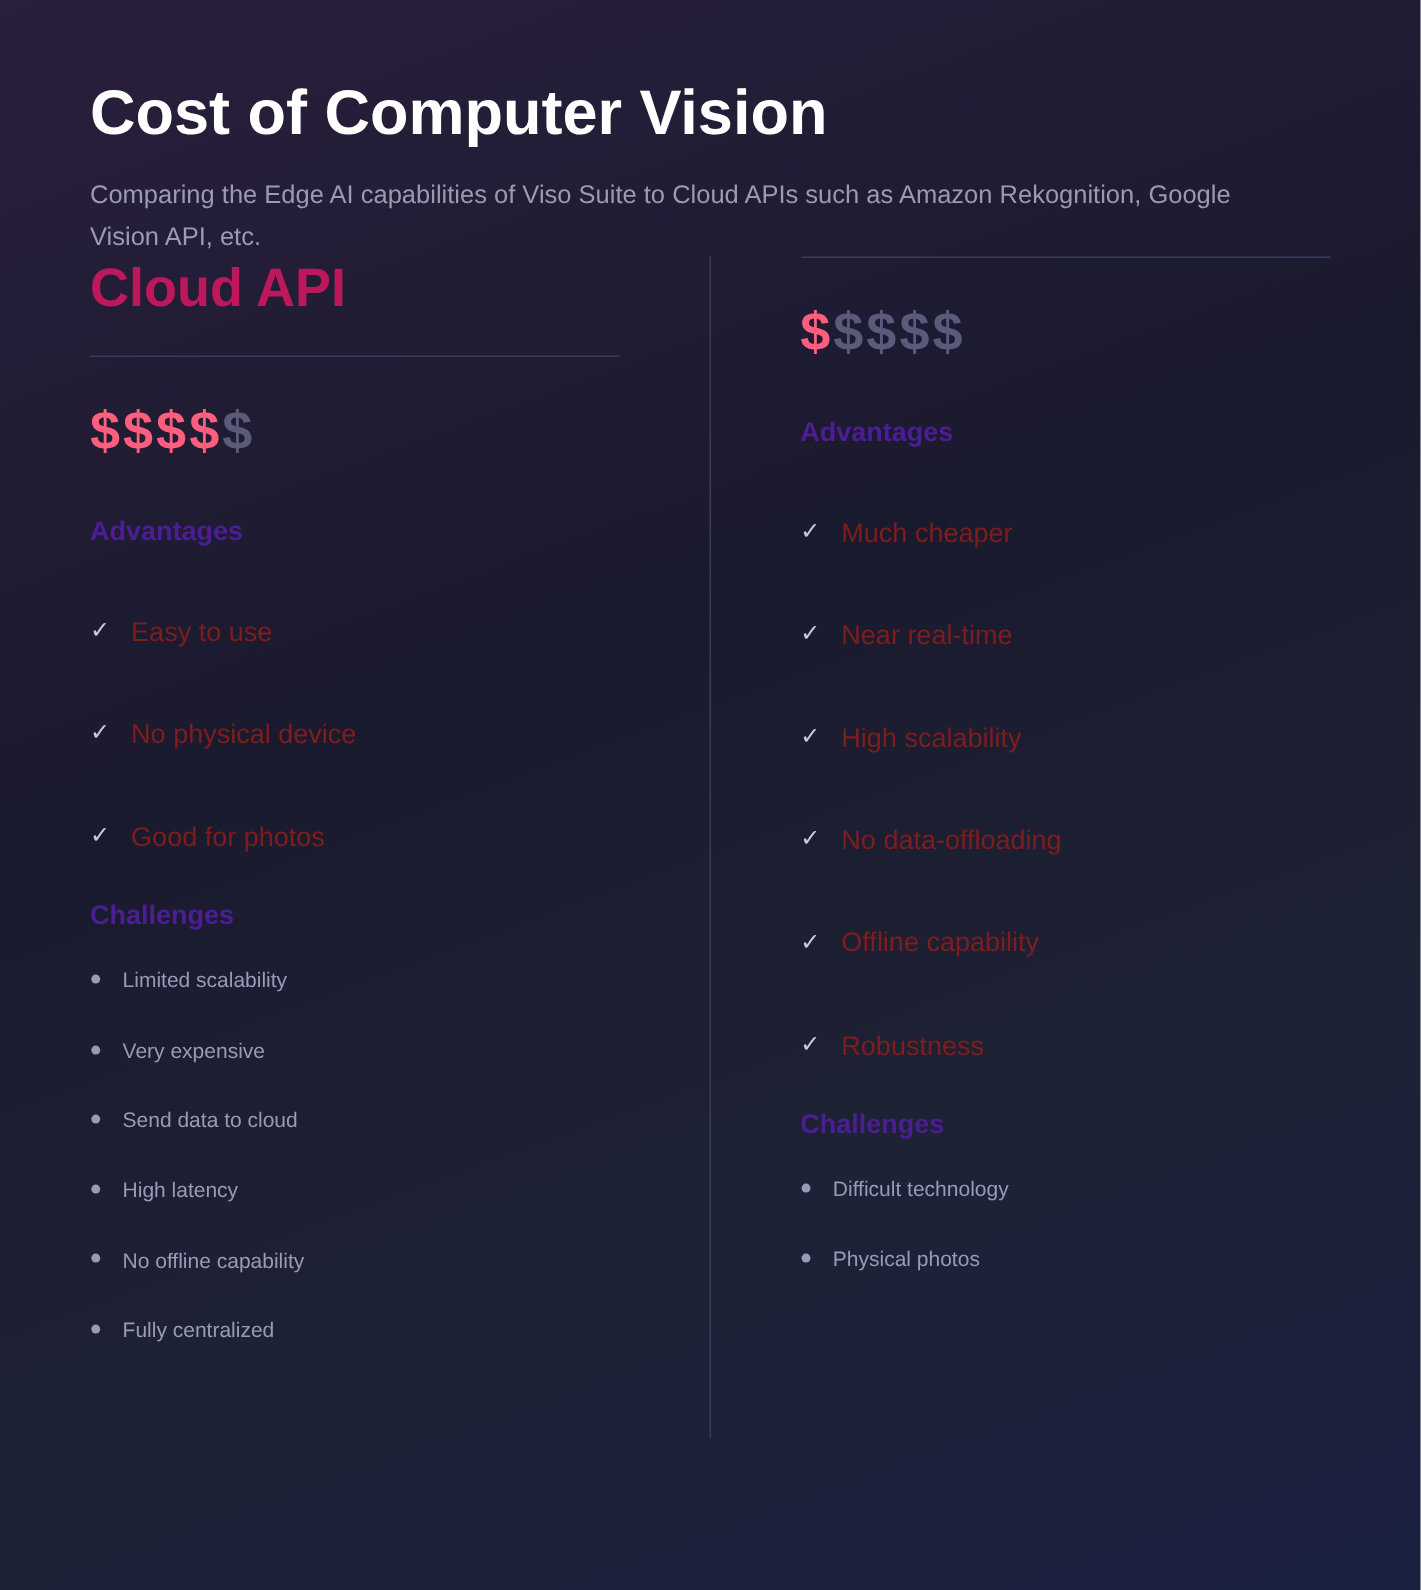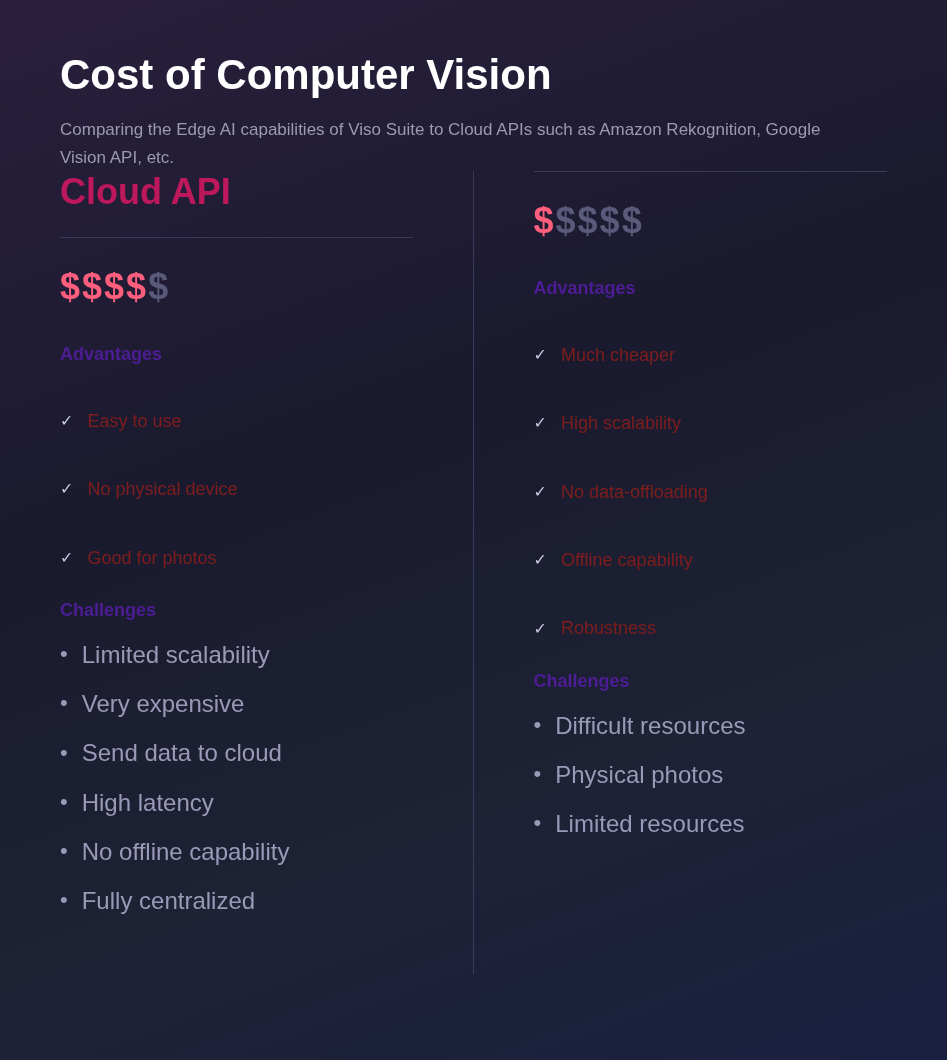--- a/index.html
+++ b/index.html
@@ -111,21 +111,21 @@
       color: #c8c8e0;
       font-size: 16px;
       flex-shrink: 0;
     }
 
     .challenge-list {
       list-style: none;
     }
 
     .challenge-list li {
-      font-size: 24px;
+      font-size: 14px;
       color: #9a9ab8;
       margin-bottom: 18px;
       display: flex;
       align-items: center;
       gap: 14px;
       line-height: 1.3;
     }
 
     .challenge-list li::before {
       content: '•';
@@ -174,26 +174,26 @@
     <div class="price-row">
       <span class="dollar-active">$</span>
       <span class="dollar-inactive">$</span>
       <span class="dollar-inactive">$</span>
       <span class="dollar-inactive">$</span>
       <span class="dollar-inactive">$</span>
     </div>
     <p class="section-label">Advantages</p>
     <ul class="advantage-list">
       <li>Much cheaper</li>
+      <li>Near real-time</li>
       <li>High scalability</li>
       <li>No data-offloading</li>
       <li>Offline capability</li>
       <li>Robustness</li>
     </ul>
     <p class="section-label">Challenges</p>
     <ul class="challenge-list">
-      <li>Difficult resources</li>
+      <li>Difficult technology</li>
       <li>Physical photos</li>
-      <li>Limited resources</li>
     </ul>
   </div>
 
 </div>
 
 </body></html>

